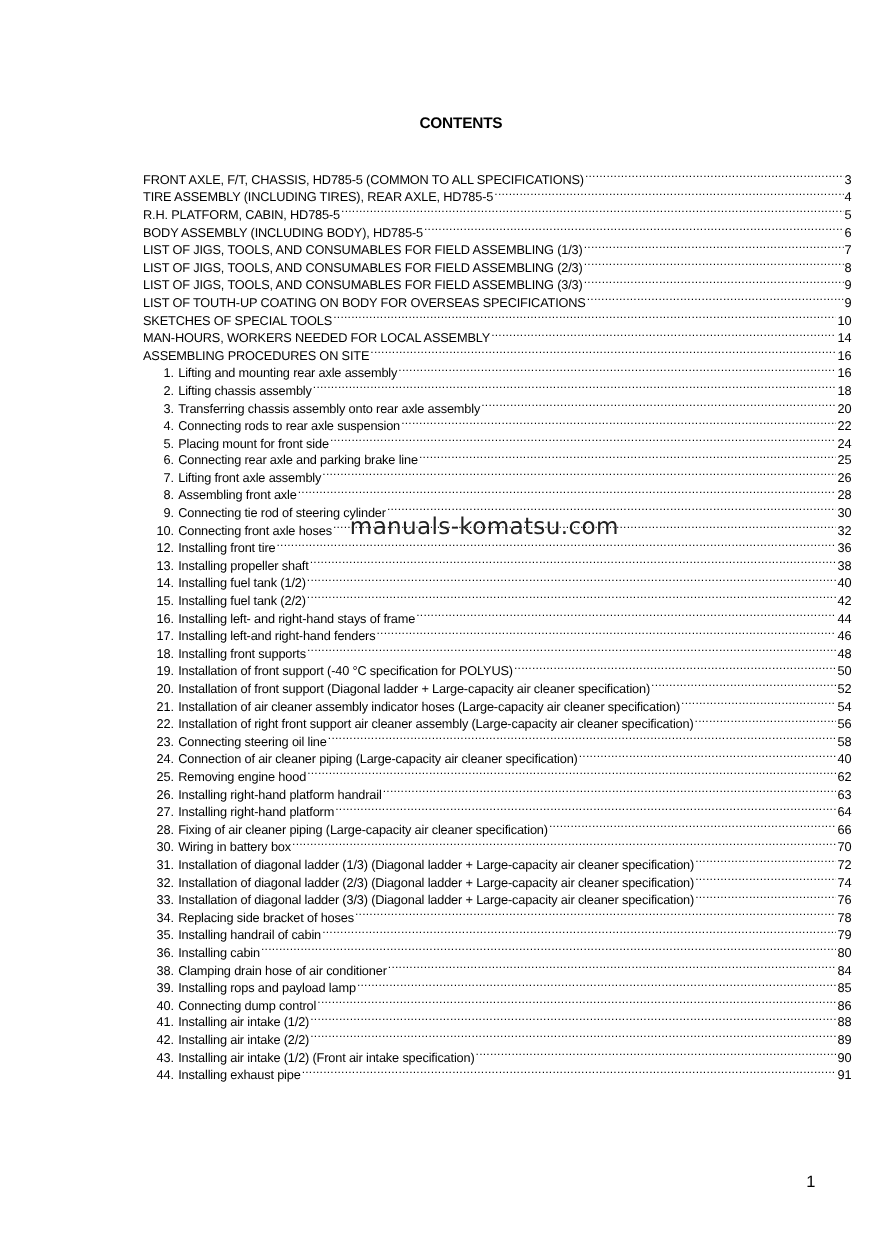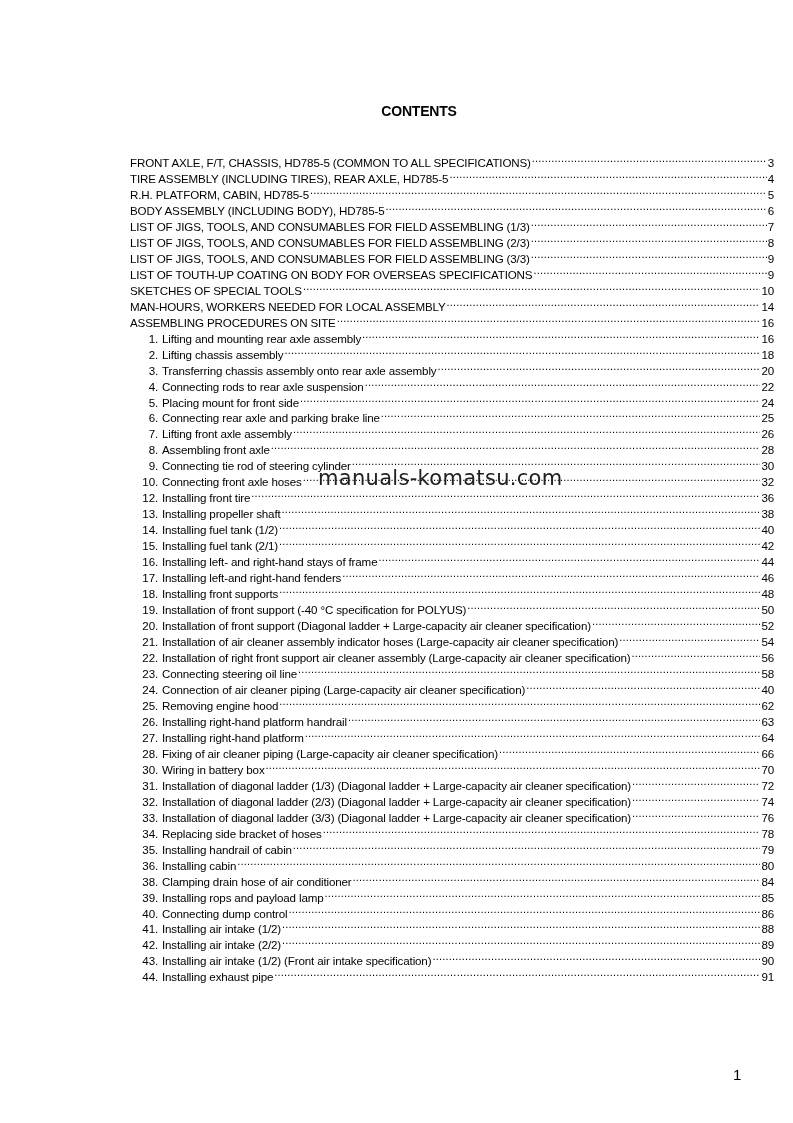--- a/index.html
+++ b/index.html
@@ -230,21 +230,21 @@
         <span class="page">38</span>
       </div>
       <div class="row sub">
         <span class="num">14.</span>
         <span class="label">Installing fuel tank (1/2)</span>
         <span class="leader"></span>
         <span class="page">40</span>
       </div>
       <div class="row sub">
         <span class="num">15.</span>
-        <span class="label">Installing fuel tank (2/1)</span>
+        <span class="label">Installing fuel tank (2/2)</span>
         <span class="leader"></span>
         <span class="page">42</span>
       </div>
       <div class="row sub">
         <span class="num">16.</span>
         <span class="label">Installing left- and right-hand stays of frame</span>
         <span class="leader"></span>
         <span class="page">44</span>
       </div>
       <div class="row sub">

